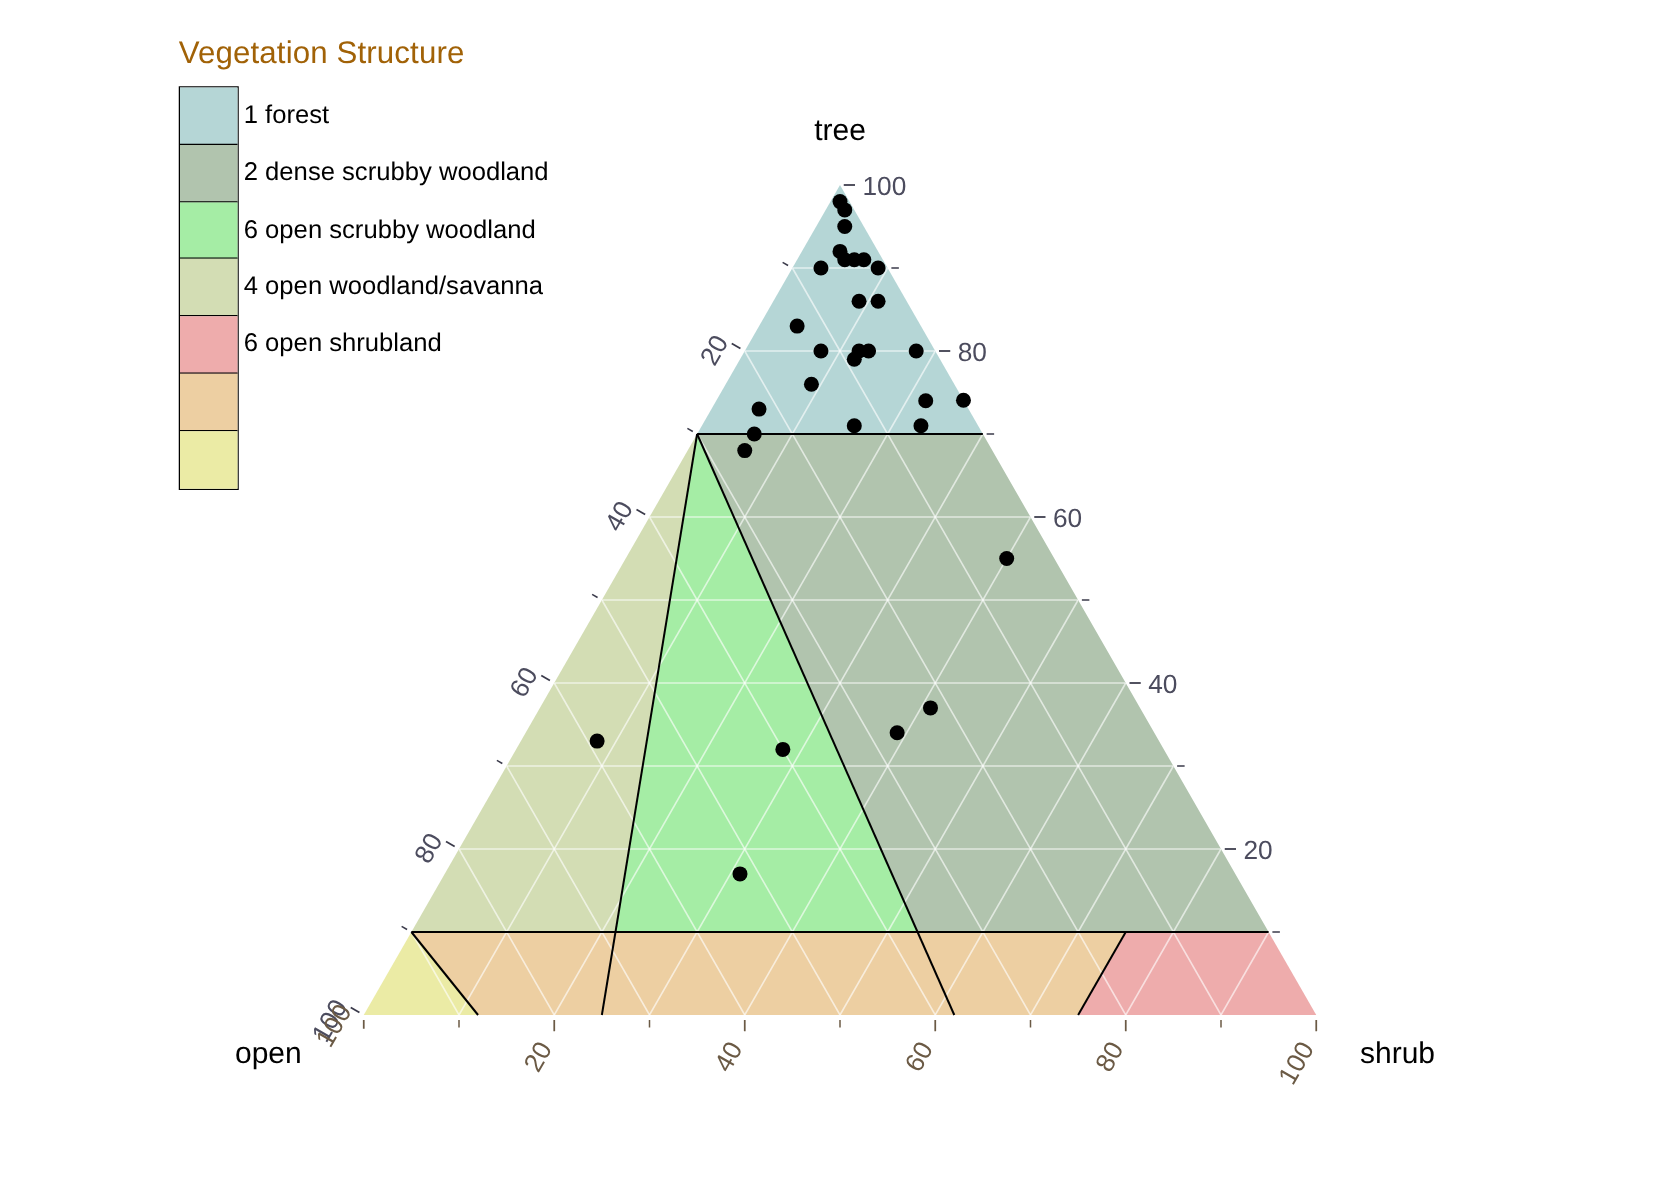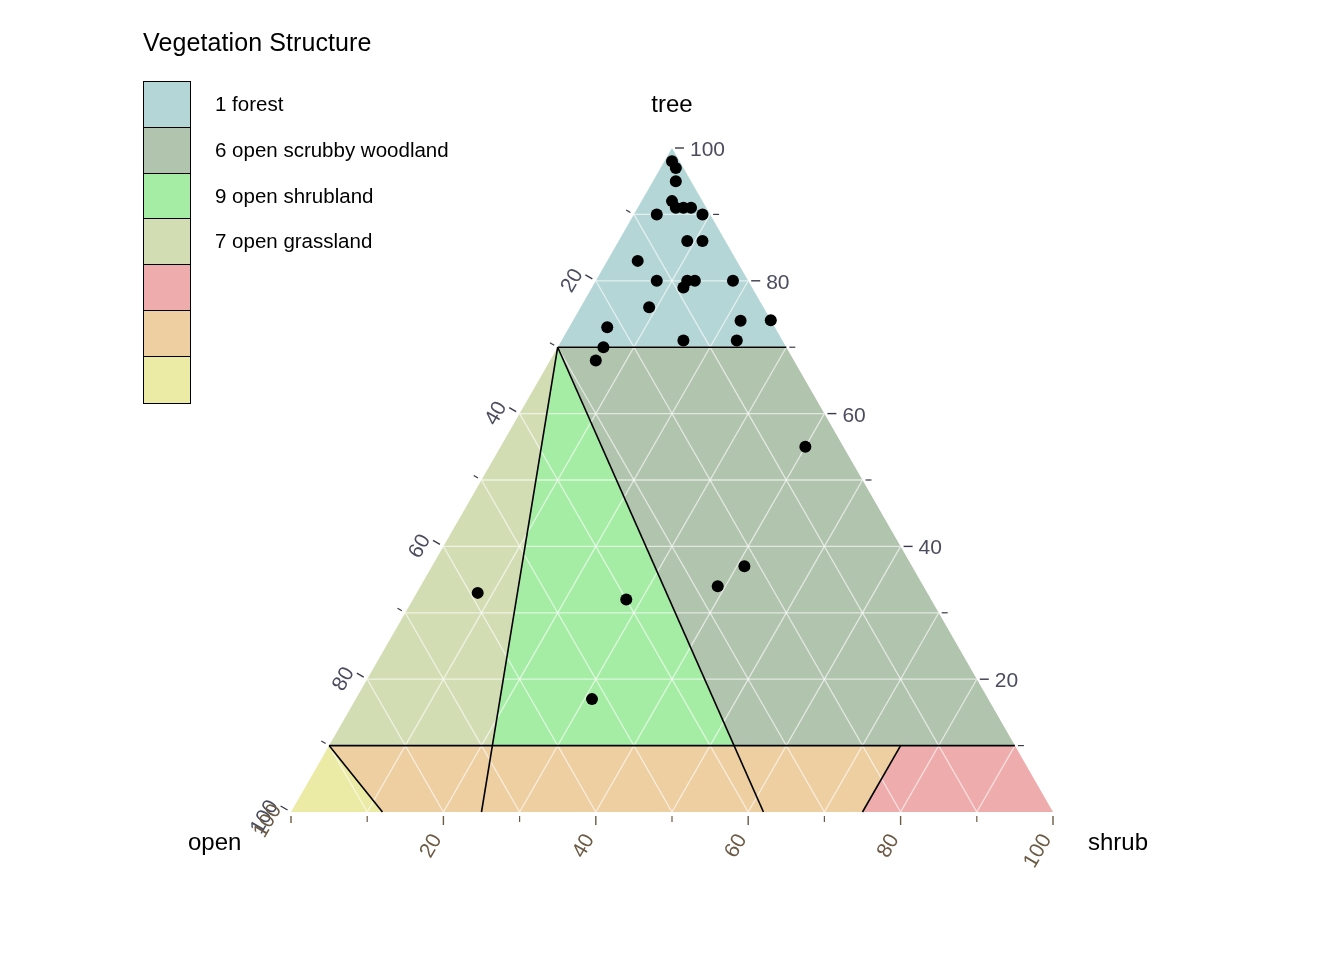--- a/index.html
+++ b/index.html
@@ -19,23 +19,23 @@
     inset: 0;
     background: #ffffff;
   }
   .legend {
     position: absolute;
     left: 143px;
     top: 28px;
   }
   .legend-title {
     font-size: 25px;
-    color: #000000;
+    color: #a16207;
     letter-spacing: 0.1px;
-    margin-bottom: 24px;
+    margin-bottom: 12px;
     white-space: nowrap;
   }
   .legend-body {
     display: flex;
     align-items: flex-start;
   }
   .legend-swatches {
     display: flex;
     flex-direction: column;
     border: 1.6px solid #000000;
@@ -45,21 +45,21 @@
   .legend-swatch {
     width: 100%;
     height: 45.8px;
     box-sizing: border-box;
     border-bottom: 1.6px solid #000000;
   }
   .legend-swatch:last-child { border-bottom: none; }
   .legend-labels {
     display: flex;
     flex-direction: column;
-    margin-left: 24px;
+    margin-left: 4px;
     padding-top: 0px;
   }
   .legend-label {
     height: 45.8px;
     line-height: 45.8px;
     font-size: 20.5px;
     color: #000000;
     white-space: nowrap;
   }
   svg#tern {
@@ -83,23 +83,24 @@
         <div class="legend-swatch" style="background: rgb(181, 214, 214);"></div>
         <div class="legend-swatch" style="background: rgb(177, 196, 174);"></div>
         <div class="legend-swatch" style="background: rgb(165, 237, 165);"></div>
         <div class="legend-swatch" style="background: rgb(211, 221, 180);"></div>
         <div class="legend-swatch" style="background: rgb(238, 172, 172);"></div>
         <div class="legend-swatch" style="background: rgb(237, 207, 162);"></div>
         <div class="legend-swatch" style="background: rgb(235, 235, 165);"></div>
       </div>
       <div class="legend-labels">
         <div class="legend-label">1 forest</div>
+        <div class="legend-label">2 dense scrubby woodland</div>
         <div class="legend-label">6 open scrubby woodland</div>
-        <div class="legend-label">9 open shrubland</div>
-        <div class="legend-label">7 open grassland</div>
+        <div class="legend-label">4 open woodland/savanna</div>
+        <div class="legend-label">6 open shrubland</div>
       </div>
     </div>
   </div>
 
   <svg id="tern" width="1344" height="960">
     <g id="regions-layer">
         <polygon points="672.00,148.00 786.30,347.20 557.70,347.20" fill="#b5d6d6" stroke="none"></polygon>
         <polygon points="786.30,347.20 1014.90,745.60 900.60,745.60 862.50,812.00 763.44,812.00 557.70,347.20" fill="#b1c4ae" stroke="none"></polygon>
         <polygon points="557.70,347.20 763.44,812.00 481.50,812.00" fill="#a5eda5" stroke="none"></polygon>
         <polygon points="557.70,347.20 481.50,812.00 382.44,812.00 329.10,745.60" fill="#d3ddb4" stroke="none"></polygon>

